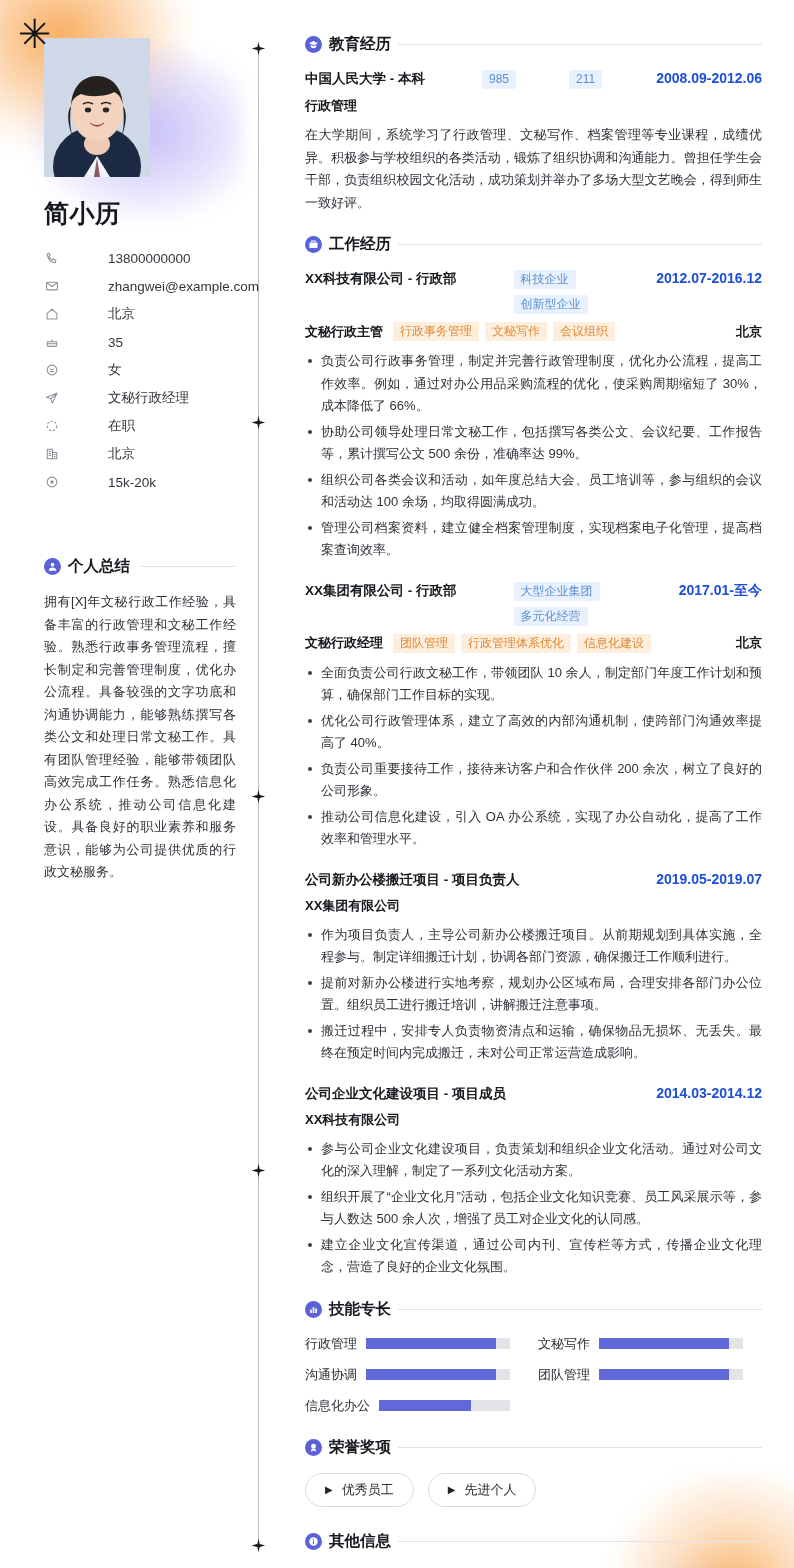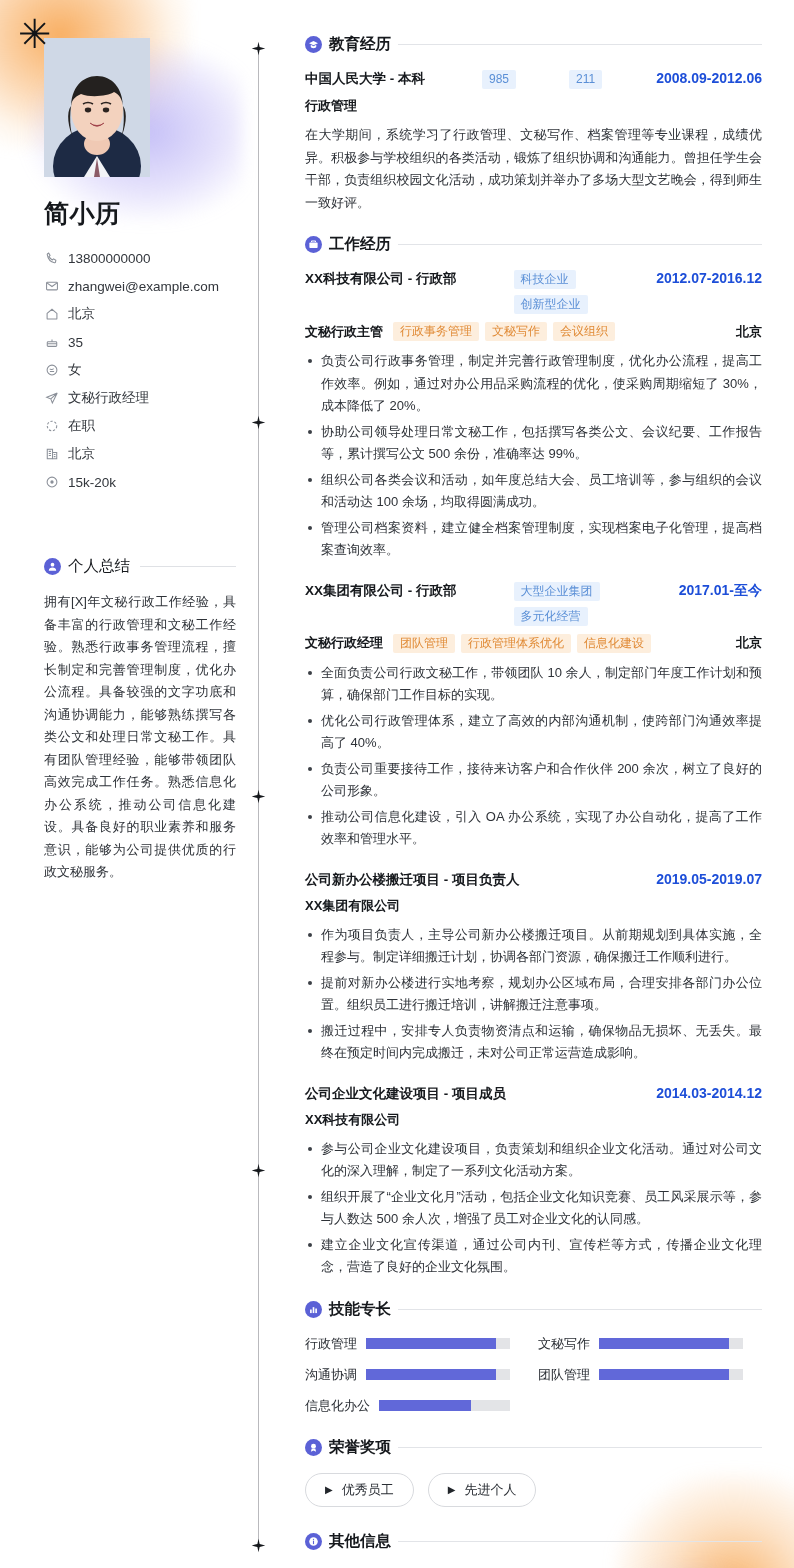--- a/index.html
+++ b/index.html
@@ -56,24 +56,24 @@
     width: 106px; height: 139px; margin: 38px 0 0 4px;
     object-fit: cover; border: 0; display: block; overflow: hidden;
     background: #c9d3e2; position: relative;
   }
   .photo svg { display: block; }
   .name { font-size: 25px; font-weight: 700; letter-spacing: .5px; margin: 20px 0 14px 4px; color: #15181c; }
   .contact { list-style: none; margin-left: 4px; }
   .contact li { display: flex; align-items: center; gap: 9px; height: 28px; font-size: 13.5px; color: #32363c; }
   .contact .ci { width: 15px; height: 15px; flex: 0 0 15px; color: #8b9099; display: inline-flex; align-items: center; justify-content: center; }
   .contact .ci svg { display: block; }
-  .contact .ctxt { white-space: nowrap; }
+  .contact .ctxt { white-space: nowrap; margin-left: 40px; }
 
   .side-sec-head { display: flex; align-items: center; gap: 7px; margin: 60px 0 14px 4px; }
-  .side-sec-head .title { font-size: 15.5px; font-weight: 400; color: #16191d; white-space: nowrap; }
+  .side-sec-head .title { font-size: 15.5px; font-weight: 700; color: #16191d; white-space: nowrap; }
   .side-sec-head .rule { flex: 1 1 auto; height: 1px; background: #dfe1e5; margin-left: 3px; }
   .badge {
     width: 17px; height: 17px; flex: 0 0 17px; border-radius: 50%;
     background: #5b61d6; display: inline-flex; align-items: center; justify-content: center;
     color: #fff; font-size: 10px; line-height: 1;
   }
   .badge svg { display: block; }
   .summary { margin-left: 4px; font-size: 13px; line-height: 22.5px; color: #2d3views; color: #2e3238; text-align: justify; }
 
   
@@ -340,21 +340,21 @@
             <div class="row2">
               <span class="role">文秘行政主管</span>
               <span class="tags">
                 <span class="tag orange">行政事务管理</span>
                 <span class="tag orange">文秘写作</span>
                 <span class="tag orange">会议组织</span>
               </span>
               <span class="right">北京</span>
             </div>
             <ul class="bullets">
-              <li>负责公司行政事务管理，制定并完善行政管理制度，优化办公流程，提高工作效率。例如，通过对办公用品采购流程的优化，使采购周期缩短了 30%，成本降低了 20%。</li>
+              <li>负责公司行政事务管理，制定并完善行政管理制度，优化办公流程，提高工作效率。例如，通过对办公用品采购流程的优化，使采购周期缩短了 30%，成本降低了 66%。</li>
               <li>协助公司领导处理日常文秘工作，包括撰写各类公文、会议纪要、工作报告等，累计撰写公文 500 余份，准确率达 99%。</li>
               <li>组织公司各类会议和活动，如年度总结大会、员工培训等，参与组织的会议和活动达 100 余场，均取得圆满成功。</li>
               <li>管理公司档案资料，建立健全档案管理制度，实现档案电子化管理，提高档案查询效率。</li>
             </ul>
           </div>
           <div class="entry">
             <div class="row1">
               <span class="org">XX集团有限公司 - 行政部</span>
               <span class="tags">
                 <span class="tag blue">大型企业集团</span>

